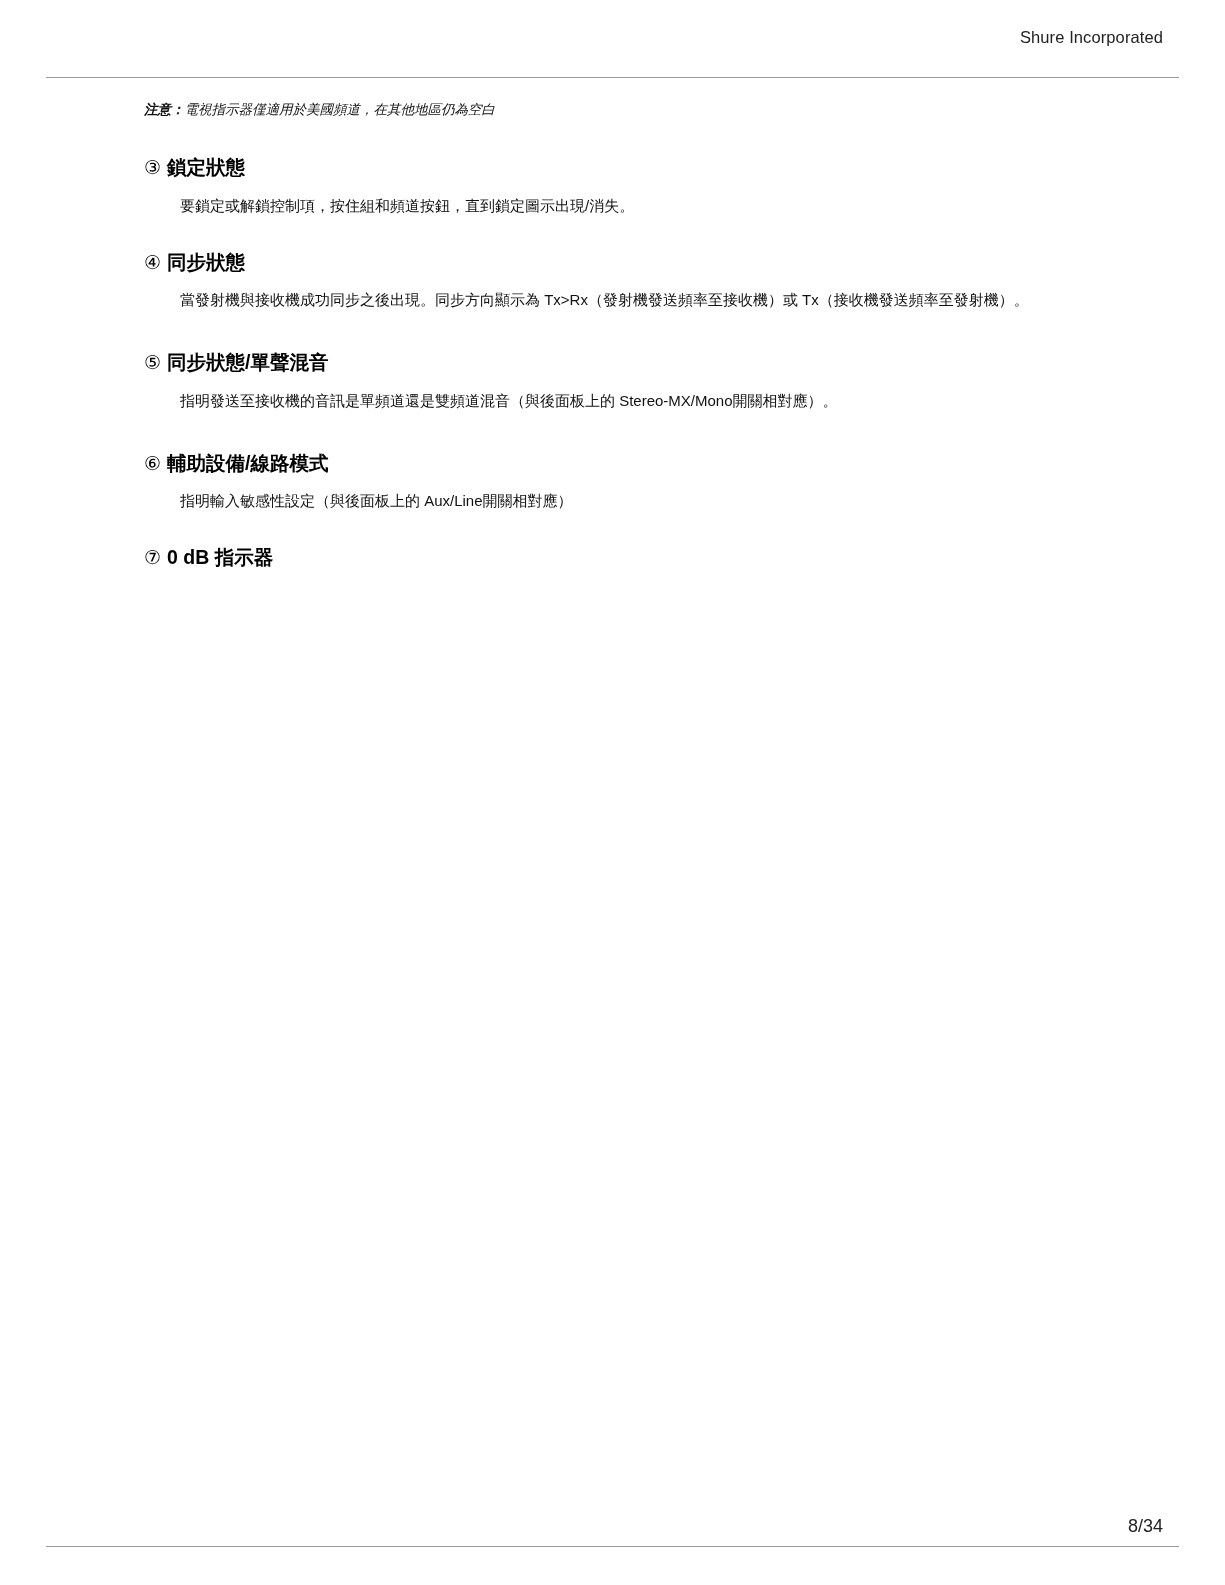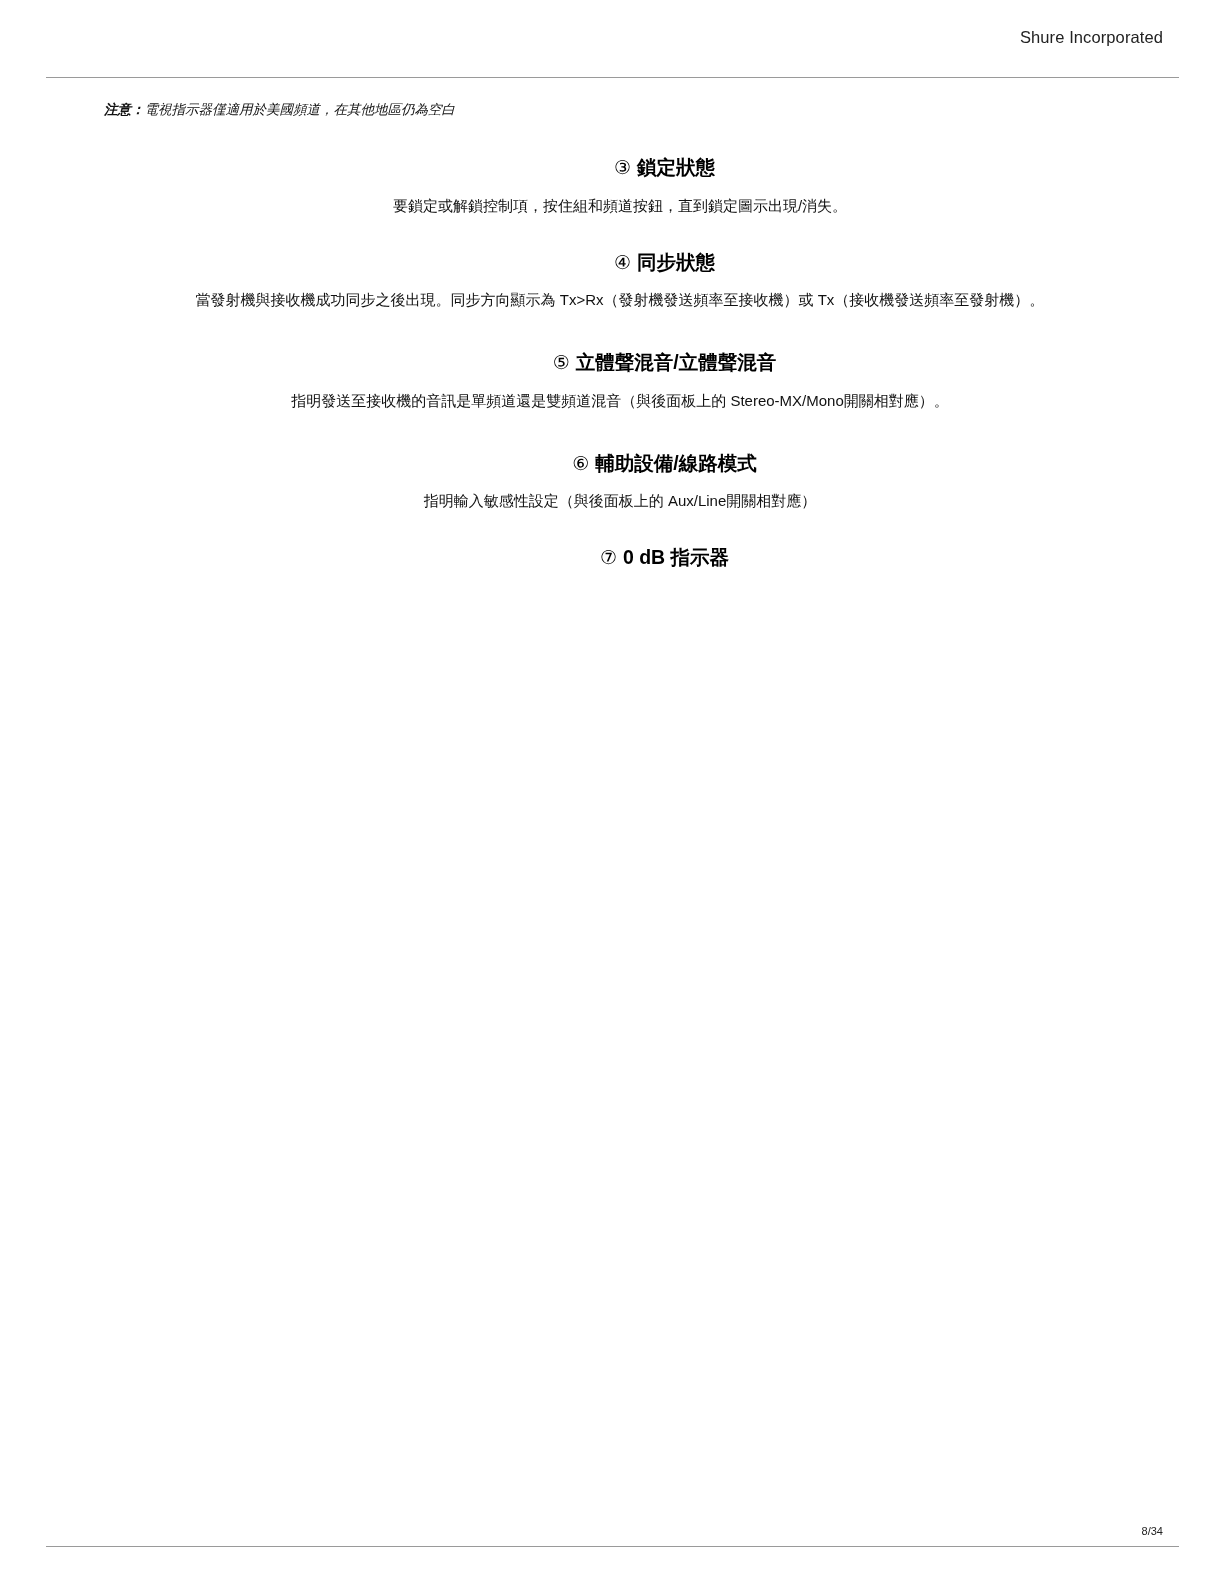--- a/index.html
+++ b/index.html
@@ -45,35 +45,35 @@
     top: 77px;
     height: 1px;
     background: #9a9a9a;
   }
   
   .content {
     position: absolute;
     top: 100px;
     left: 0;
     right: 0;
+    padding-left: 40px;
   }
   .note-line {
     margin: 0 0 0 104px;
     font-size: 13.5px;
     font-style: italic;
     color: #111111;
     line-height: 1.5;
   }
   .note-line .note-label {
     font-weight: bold;
     font-style: italic;
   }
   .section {
     margin-top: 30px;
-    text-align: center;
   }
   .section-heading {
     margin: 0 0 0 104px;
     font-size: 19.5px;
     font-weight: bold;
     color: #000000;
     line-height: 1.35;
   }
   .section-heading .marker {
     font-weight: normal;
@@ -107,21 +107,21 @@
     left: 46px;
     right: 46px;
     bottom: 38px;
     height: 1px;
     background: #9a9a9a;
   }
   .footer-pagenum {
     position: absolute;
     right: 62px;
     bottom: 48px;
-    font-size: 11px;
+    font-size: 18px;
     color: #222222;
   }
 </style>
 </head>
 <body>
 
 <div class="page">
 
   <div class="page-header">
     <div class="header-text">Shure Incorporated</div>
@@ -143,21 +143,21 @@
 
     <div class="section sec-sync">
       <h2 class="section-heading">
         <span class="marker">④</span><span>同步狀態</span>
       </h2>
       <p class="section-body">當發射機與接收機成功同步之後出現。同步方向顯示為 Tx&gt;Rx（發射機發送頻率至接收機）或 Tx（接收機發送頻率至發射機）。</p>
     </div>
 
     <div class="section sec-mix">
       <h2 class="section-heading">
-        <span class="marker">⑤</span><span>立體聲混音/立體聲混音</span>
+        <span class="marker">⑤</span><span>同步狀態/單聲混音</span>
       </h2>
       <p class="section-body">指明發送至接收機的音訊是單頻道還是雙頻道混音（與後面板上的 Stereo-MX/Mono開關相對應）。</p>
     </div>
 
     <div class="section sec-aux">
       <h2 class="section-heading">
         <span class="marker">⑥</span><span>輔助設備/線路模式</span>
       </h2>
       <p class="section-body">指明輸入敏感性設定（與後面板上的 Aux/Line開關相對應）</p>
     </div>

